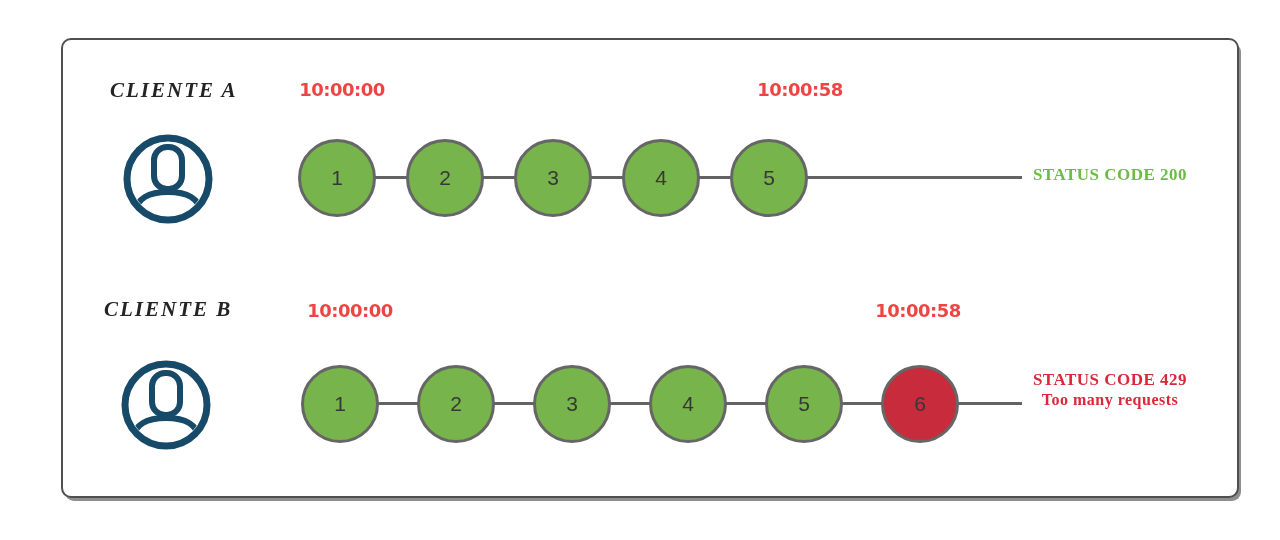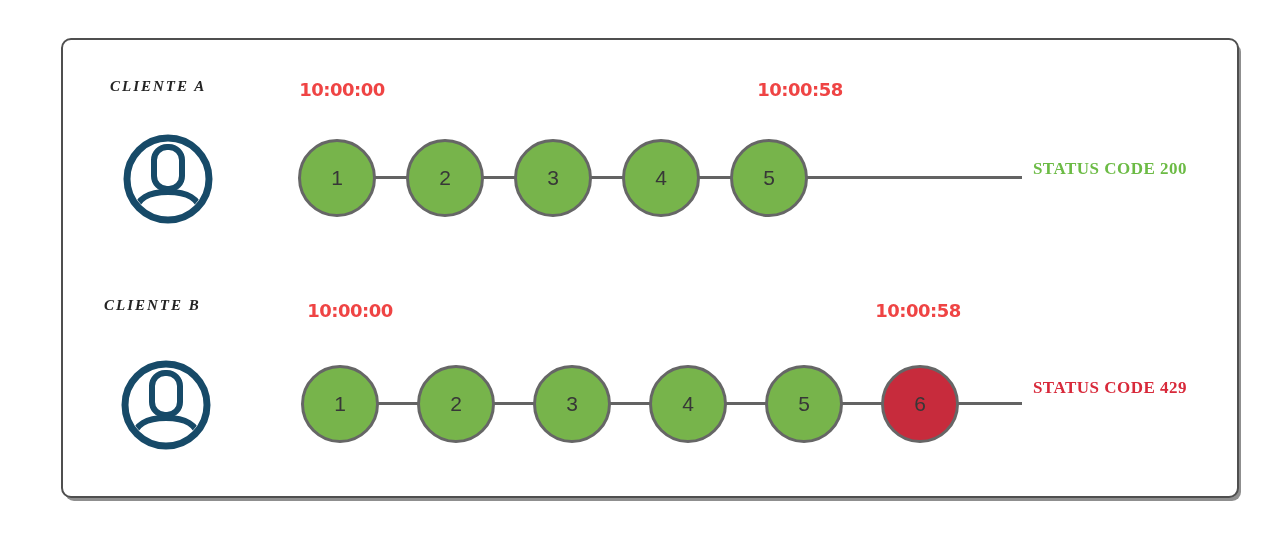--- a/index.html
+++ b/index.html
@@ -4,21 +4,21 @@
 <style>
   html,body{margin:0;padding:0;background:#fff;}
   body{font-family:"Liberation Sans", sans-serif;}
   #stage{position:relative;width:1280px;height:540px;background:#ffffff;overflow:hidden;}
 
   .frame{position:absolute;left:61px;top:38px;width:1174px;height:456px;
          border:2px solid #4f4f4f;border-radius:10px;background:#ffffff;
          box-shadow:3px 4px 0 -1px #8f8f8f;}
 
   .client-label{position:absolute;font-family:cursive;font-style:italic;font-weight:700;
-                font-size:15px;letter-spacing:2px;color:#242424;white-space:nowrap;}
+                font-size:21px;letter-spacing:2px;color:#242424;white-space:nowrap;}
   .rowA .client-label{left:110px;top:78px;}
   .rowB .client-label{left:104px;top:297px;text-align:right;}
 
   .avatar{position:absolute;width:96px;height:96px;display:block;}
   .rowA .avatar{left:120px;top:131px;}
   .rowB .avatar{left:118px;top:357px;}
   .avatar svg{width:100%;height:100%;display:block;}
 
   .timestamp{position:absolute;width:96px;text-align:center;font-family:"DejaVu Sans", sans-serif;
              font-weight:700;font-size:18px;letter-spacing:-0.5px;color:#ef4444;white-space:nowrap;}
@@ -33,22 +33,22 @@
 
   .sequence{position:absolute;display:flex;z-index:2;}
   .rowA .sequence{left:298px;top:139px;gap:30px;}
   .rowB .sequence{left:301px;top:365px;gap:38px;}
   .circle{width:78px;height:78px;border-radius:50%;border:3px solid #666;
           box-sizing:border-box;display:flex;align-items:center;justify-content:center;
           font-size:21px;color:#373737;}
 
   .status{position:absolute;text-align:center;font-family:cursive;line-height:20px;white-space:nowrap;}
   .rowA .status{left:1024px;top:159px;width:172px;}
-  .rowB .status{left:1024px;top:378px;width:172px;}
-  .status .l1{font-size:17px;font-weight:600;letter-spacing:0.5px;}
+  .rowB .status{left:1024px;top:364px;width:172px;}
+  .status .l1{font-size:17px;font-weight:600;letter-spacing:0.5px;margin-top:6px;}
   .status .l2{font-size:16px;font-weight:700;letter-spacing:0.5px;}
 </style>
 </head>
 <body>
 
 <div id="stage">
   <div class="frame"></div>
 
   <div class="rowA">
     <div class="client-label">CLIENTE A</div>
@@ -109,15 +109,16 @@
         <div class="circle" style="background: rgb(119, 180, 75); border-color: rgb(102, 102, 102);">1</div>
         <div class="circle" style="background: rgb(119, 180, 75); border-color: rgb(102, 102, 102);">2</div>
         <div class="circle" style="background: rgb(119, 180, 75); border-color: rgb(102, 102, 102);">3</div>
         <div class="circle" style="background: rgb(119, 180, 75); border-color: rgb(102, 102, 102);">4</div>
         <div class="circle" style="background: rgb(119, 180, 75); border-color: rgb(102, 102, 102);">5</div>
         <div class="circle" style="background: rgb(199, 43, 60); border-color: rgb(102, 102, 102);">6</div>
       </div>
 
     <div class="status" style="color: rgb(216, 41, 58);">
       <div class="l1">STATUS CODE 429</div>
+      <div class="l2">Too many requests</div>
     </div>
   </div>
 </div>
 
 </body></html>

